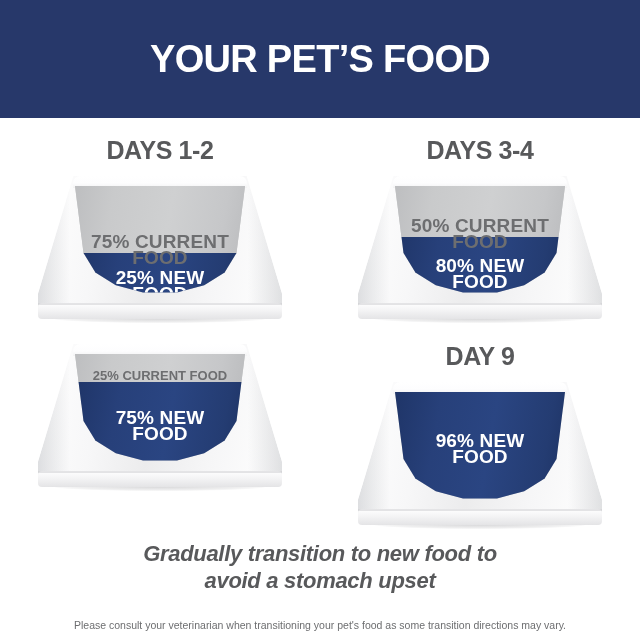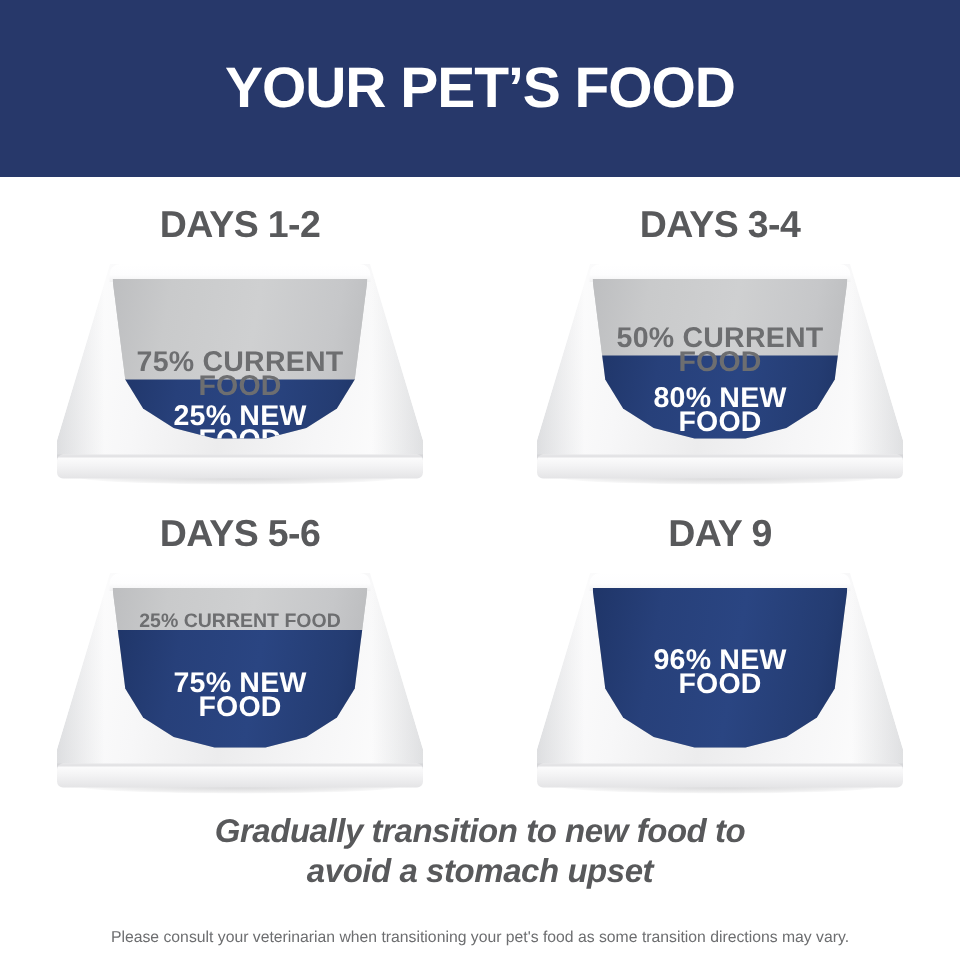--- a/index.html
+++ b/index.html
@@ -255,21 +255,20 @@
           <div class="food-label label-current" id="p1-curlbl" style="top: 30%;">50% CURRENT
 FOOD</div>
           <div class="food-label label-new" id="p1-newlbl" style="top: 67%;">80% NEW
 FOOD</div>
         </div>
         <div class="bowl-base"></div>
       </div>
     </div>
 
     <div class="panel">
-      <div class="panel-title">DAYS 5-6</div>
       <div class="bowl">
         <div class="bowl-shadow"></div>
         <div class="bowl-body"></div>
         <div class="bowl-rim"></div>
         <div class="cavity">
           <div class="food-current" id="p2-cur" style="height: 26%;"></div>
           <div class="food-new" id="p2-new" style="height: 74%;"></div>
           <div class="food-label label-current label-wide" id="p2-curlbl" style="top: 13%;">25% CURRENT FOOD</div>
           <div class="food-label label-new" id="p2-newlbl" style="top: 52%;">75% NEW
 FOOD</div>

